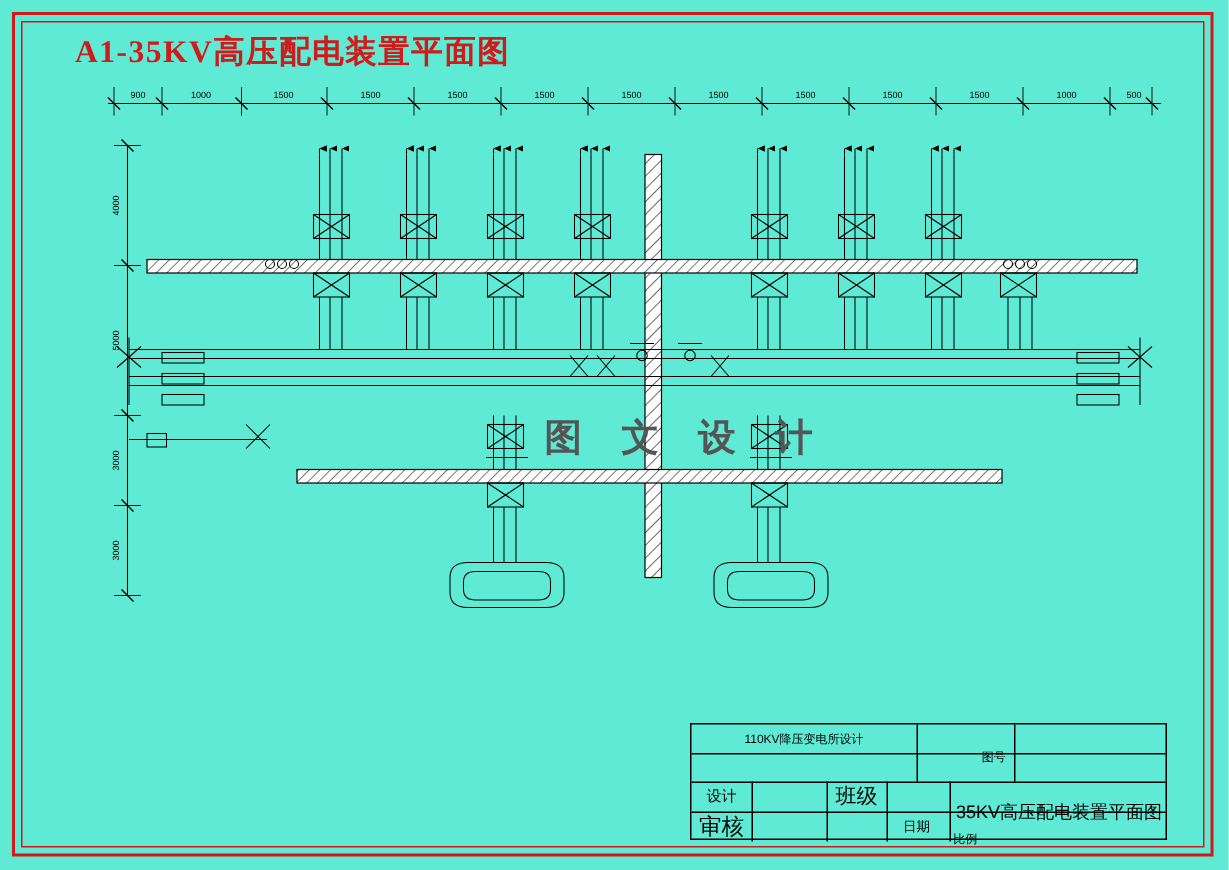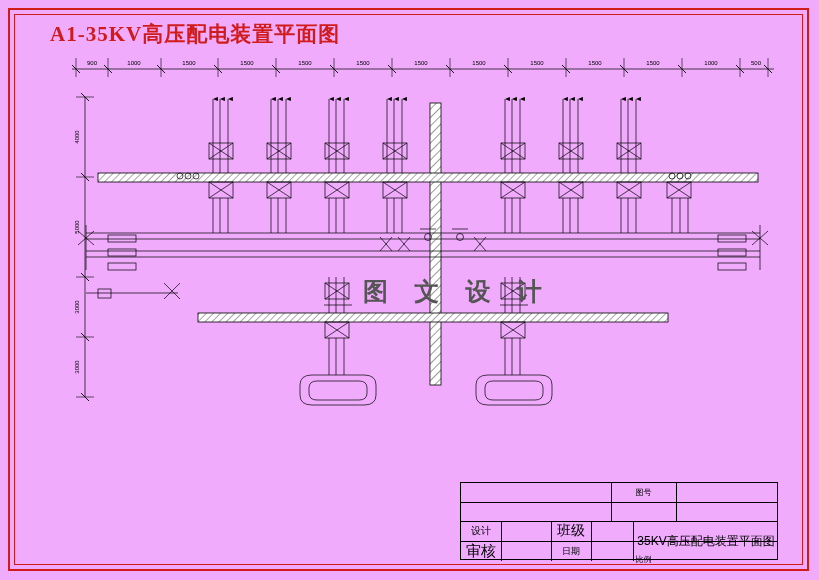--- a/index.html
+++ b/index.html
@@ -1,17 +1,17 @@
 <!DOCTYPE html>
 <html><head>
 <meta charset="utf-8">
 <style>
   html,body{margin:0;padding:0;background:#ffffff;}
   body{width:819px;height:580px;font-family:"Liberation Sans",sans-serif;overflow:hidden;}
-  #root{position:relative;width:819px;height:580px;background:#f0abfc;}
+  #root{position:relative;width:819px;height:580px;background:#5eead4;}
 
   .frame-outer{position:absolute;left:8px;top:8px;width:801px;height:563px;border:2px solid #d11a1a;box-sizing:border-box;}
   .frame-inner{position:absolute;left:14px;top:14px;width:789px;height:551px;border:1px solid #d11a1a;box-sizing:border-box;}
 
   .title-main{position:absolute;left:50px;top:20px;font-size:21px;font-weight:bold;color:#d11a1a;font-family:"Liberation Serif",serif;letter-spacing:1px;white-space:nowrap;}
 
   .dwg{position:absolute;left:68px;top:55px;width:710px;height:390px;}
   .svgwrap{position:absolute;left:0;top:0;}
 
   .watermark{position:absolute;left:330px;top:275px;font-size:25px;color:#555;font-family:"Liberation Serif",serif;letter-spacing:10px;font-weight:bold;margin-left:33px;}
@@ -361,27 +361,28 @@
 
     <div class="vl" style="left:150px;top:0;height:38px;"></div>
     <div class="vl" style="left:215px;top:0;height:38px;"></div>
     <div class="vl" style="left:40px;top:38px;height:40px;"></div>
     <div class="vl" style="left:90px;top:38px;height:40px;"></div>
     <div class="vl" style="left:130px;top:38px;height:40px;"></div>
     <div class="vl" style="left:172px;top:38px;height:40px;"></div>
 
     <div class="cell mid" style="left:150px;top:0;width:0px;height:0;"></div>
 
-    <div class="cell" style="left:150px;top:0;width:65px;height:19px;">图号</div>
+    <div class="cell" style="left:150px;top:12px;width:65px;height:19px;padding-left:19px;">图号</div>
     <div class="cell" style="left:215px;top:0;width:103px;height:19px;"></div>
     <div class="cell" style="left:150px;top:19px;width:65px;height:19px;margin-top:48px;">比例</div>
     <div class="cell" style="left:215px;top:19px;width:103px;height:19px;"></div>
 
+    <div class="cell" style="left:0;top:0;width:150px;height:19px;">110KV降压变电所设计</div>
 
     <div class="cell" style="left:0;top:38px;width:40px;height:20px;font-size:10px;">设计</div>
     <div class="cell" style="left:0;top:58px;width:40px;height:20px;font-size:15px;">审核</div>
     <div class="cell" style="left:90px;top:38px;width:40px;height:20px;font-size:14px;">班级</div>
-    <div class="cell" style="left:90px;top:58px;width:40px;height:20px;font-size:9px;">日期</div>
+    <div class="cell" style="left:90px;top:58px;width:40px;height:20px;font-size:9px;padding-left:40px;">日期</div>
 
     <div class="cell big" style="left:172px;top:38px;width:146px;height:40px;">35KV高压配电装置平面图</div>
   </div>
 
 </div>
 
 </body></html>

